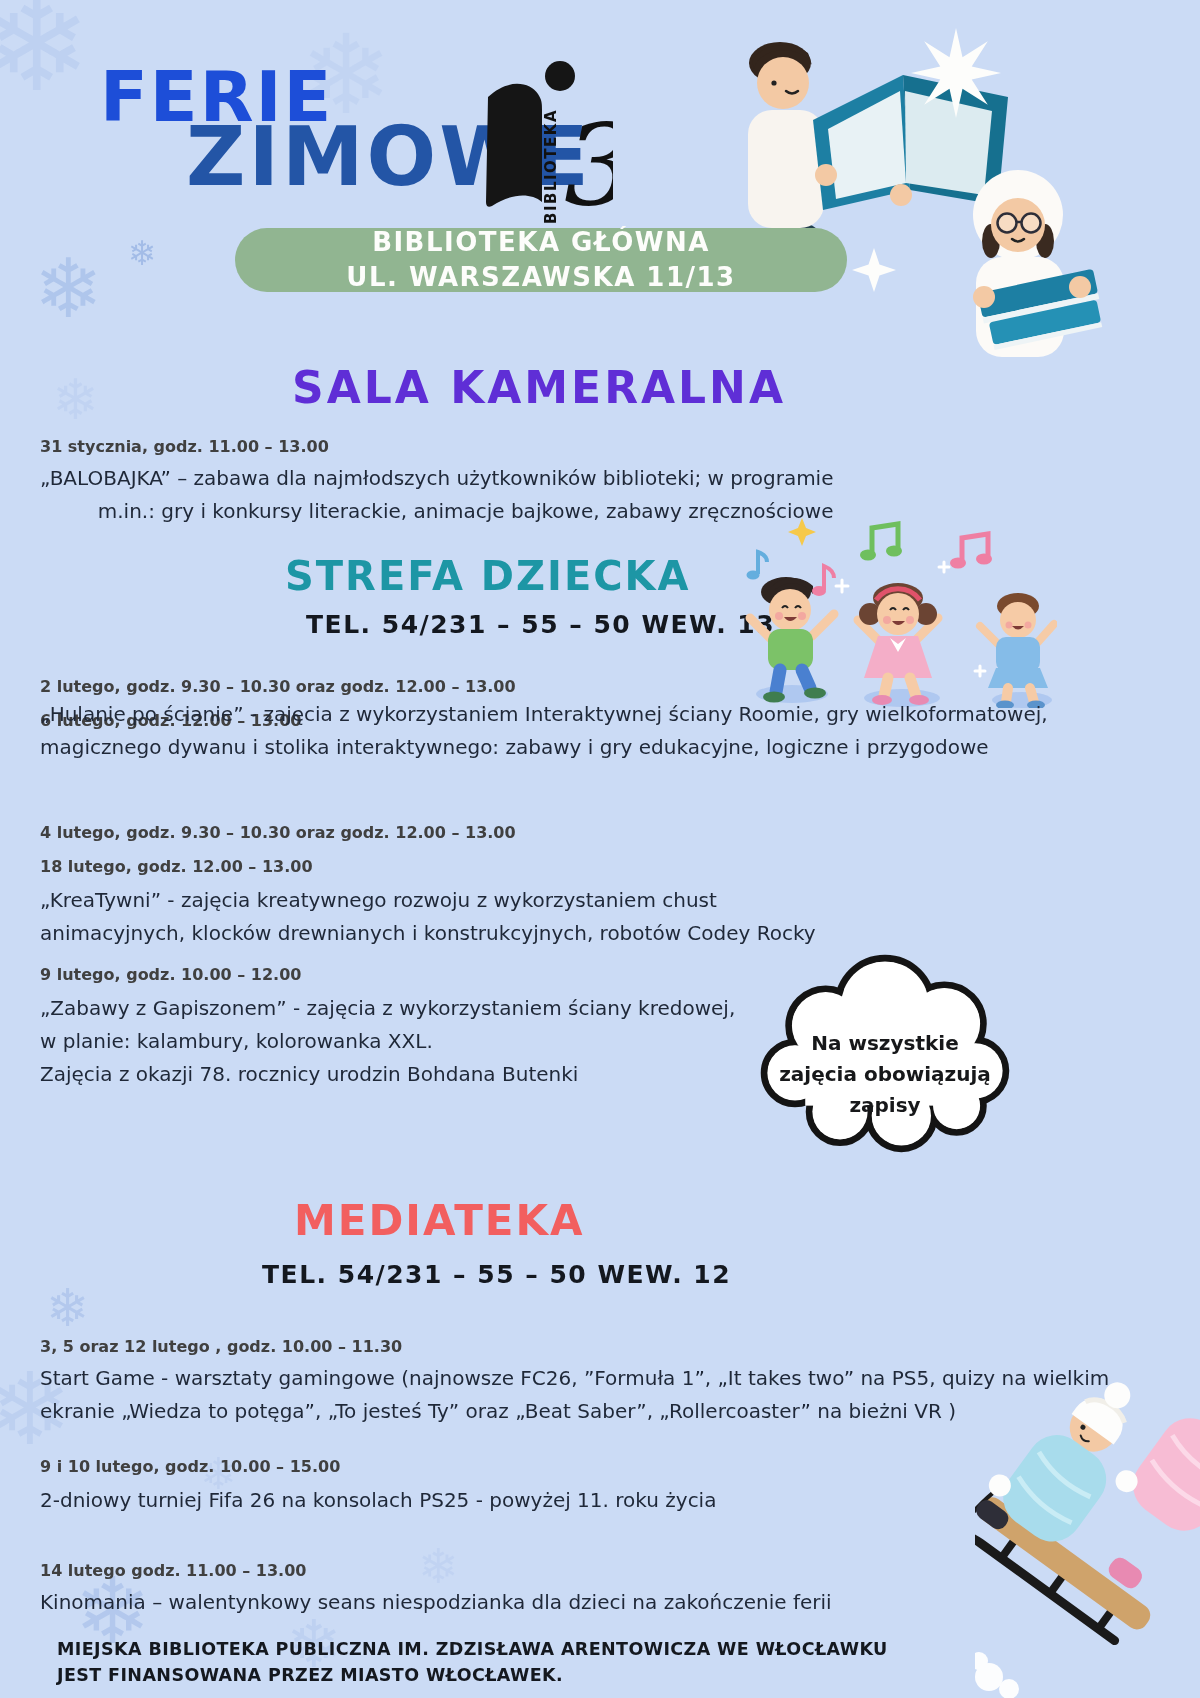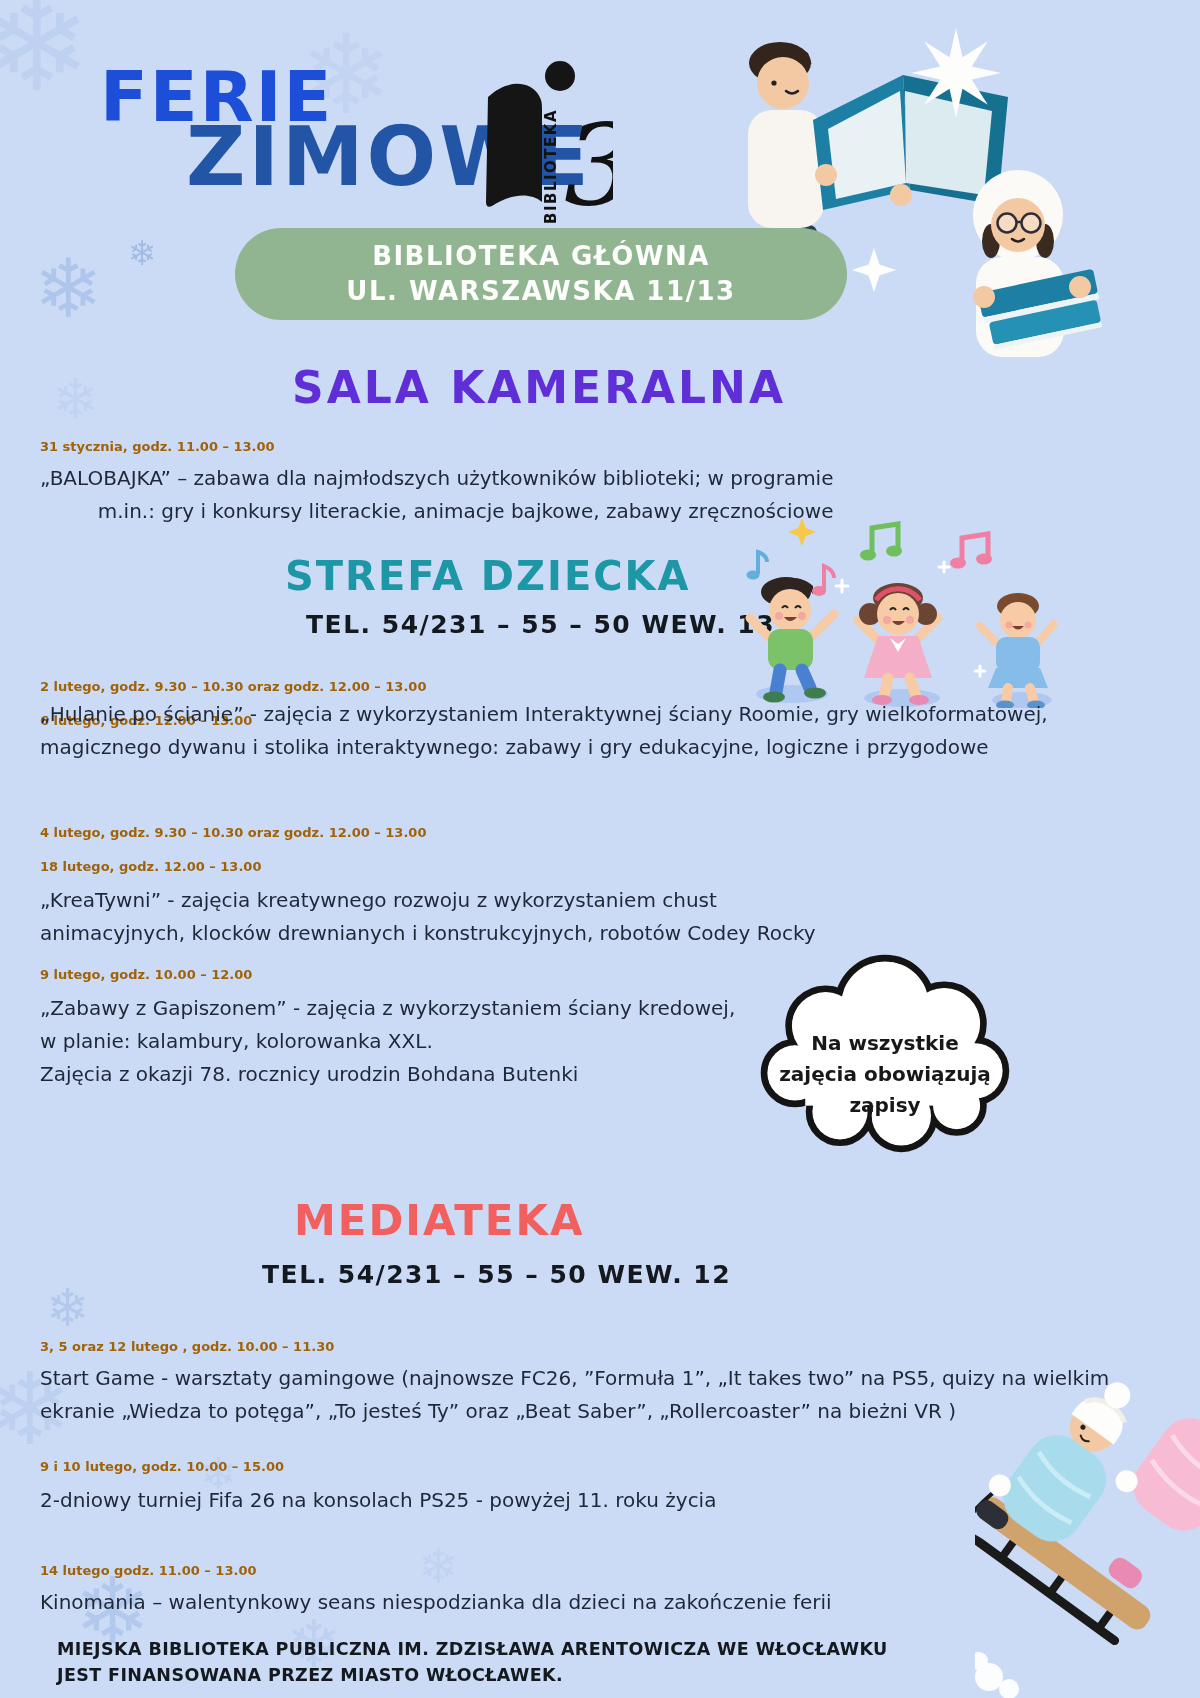--- a/index.html
+++ b/index.html
@@ -6,27 +6,27 @@
   #poster{
     position:relative; width:1200px; height:1698px; overflow:hidden;
     background:#cbdbf5;
     font-family:"DejaVu Sans", "Liberation Sans", sans-serif;
   }
   .abs{position:absolute;}
   .snow{position:absolute; color:#b4c9ee; user-select:none; line-height:1;}
   .title1{font-weight:800; font-size:70px; color:#1d4ed8; letter-spacing:2px;}
   .title2{font-weight:800; font-size:82px; color:#2355a6; letter-spacing:3px;}
   .pill{
-    left:235px; top:228px; width:612px; height:92px; border-radius:46px;
+    left:235px; top:228px; width:612px; height:64px; border-radius:46px;
     background:#91b591; display:flex; flex-direction:column; align-items:center; justify-content:center;
     color:#fdfdfb; font-weight:700; font-size:26px; letter-spacing:1.5px; line-height:35px; text-align:center;
   }
   .sec-title{font-weight:800; letter-spacing:2px; line-height:1;}
   .sec-tel{font-weight:700; font-size:25px; color:#14181f; letter-spacing:1.5px;}
-  .date{font-weight:700; font-size:13px; color:#a16207; white-space:pre-line; line-height:34px;}
+  .date{font-weight:700; font-size:16px; color:#404040; white-space:pre-line; line-height:34px;}
   .desc{font-size:20px; color:#1f2838; line-height:33px; white-space:pre-line;}
   .cloud-text{
     left:763px; top:1028px; width:244px; text-align:center;
     font-weight:700; font-size:20px; line-height:31px; color:#17181a; white-space:pre-line;
   }
   .footer{
     left:57px; top:1636px; font-weight:700; font-size:17.5px; line-height:26px;
     color:#14181f; letter-spacing:0.4px; white-space:pre-line;
   }
 </style>

